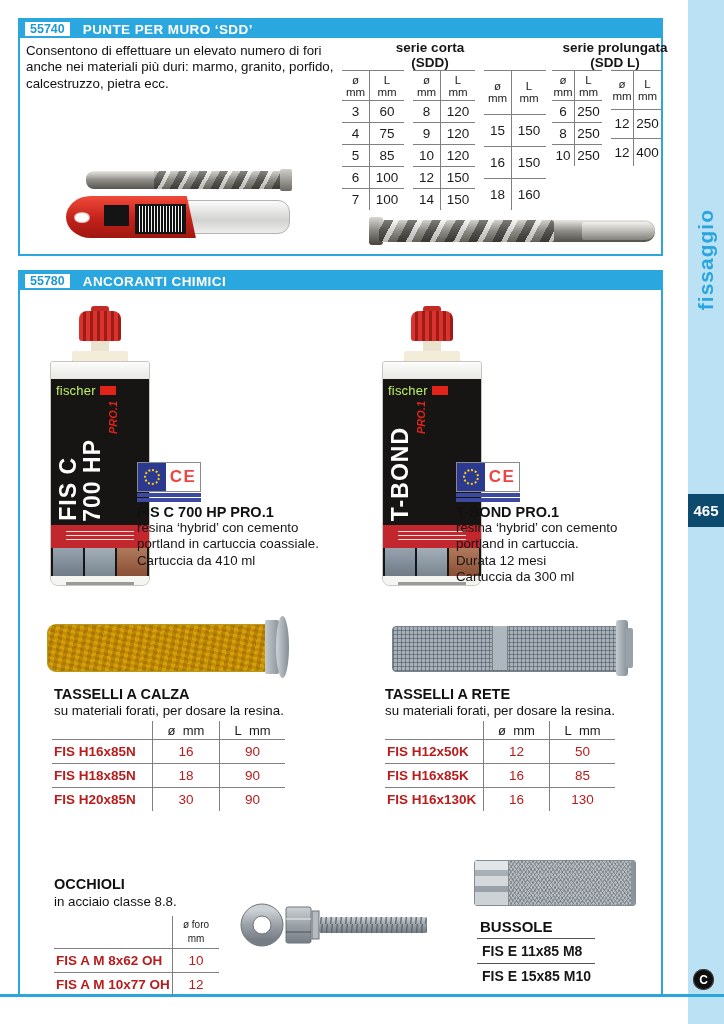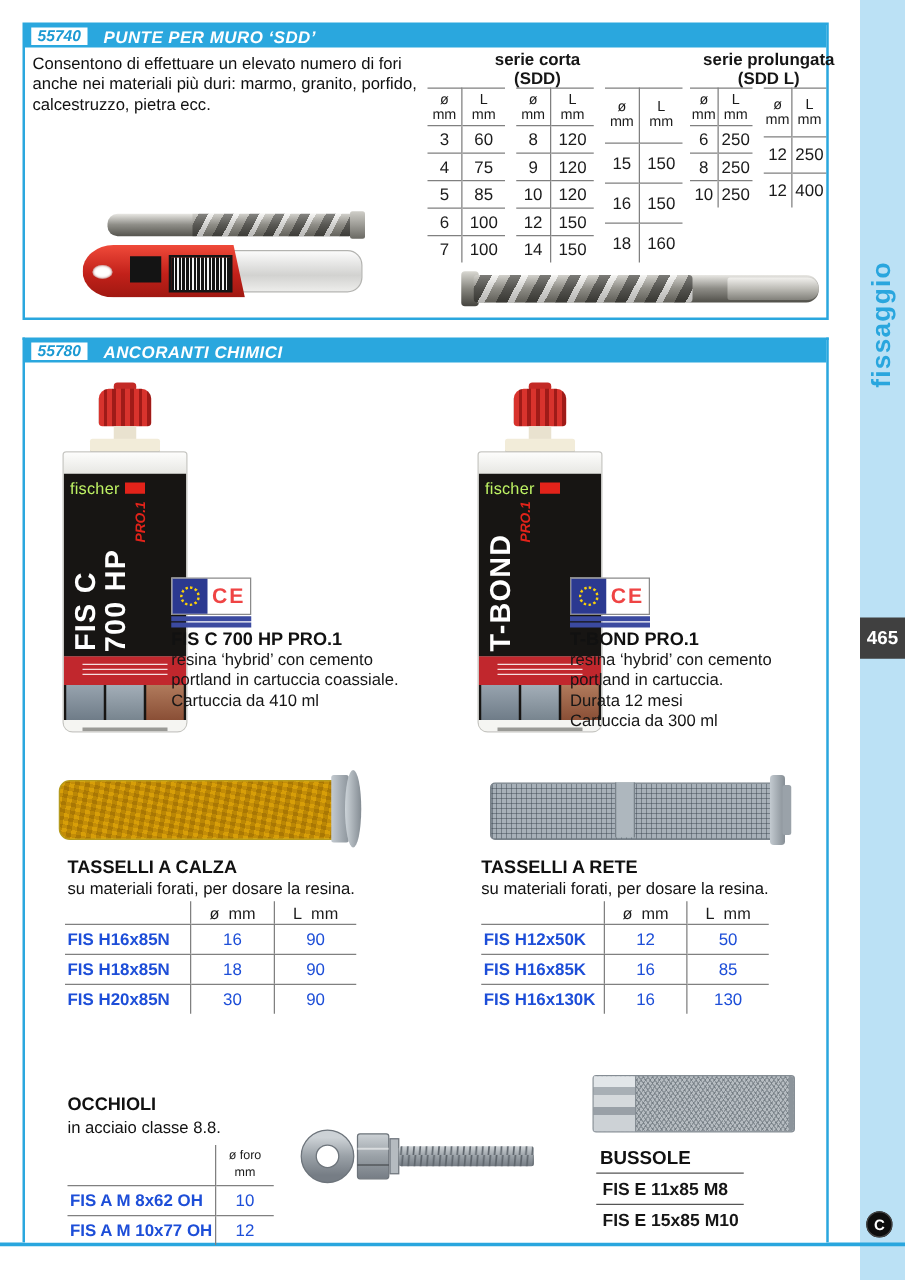--- a/index.html
+++ b/index.html
@@ -3,30 +3,30 @@
 <meta charset="utf-8">
 <style>
   html,body{margin:0;padding:0;background:#9a9a9a;}
   .page{position:relative;width:724px;height:1024px;background:#ffffff;overflow:hidden;
         font-family:"Liberation Sans",sans-serif;color:#161616;}
 
   
   .side-strip{position:absolute;left:688px;top:0;width:36px;height:1024px;background:#BBE1F5;}
   .side-label{position:absolute;left:688px;top:200px;width:36px;height:120px;display:flex;align-items:center;justify-content:center;}
   .side-label span{writing-mode:vertical-rl;transform:rotate(180deg);font-weight:bold;font-size:21px;color:#29A6DE;letter-spacing:1px;}
-  .page-badge{position:absolute;left:688px;top:494px;width:36px;height:33px;background:#404040;color:#fff;
+  .page-badge{position:absolute;left:688px;top:494px;width:36px;height:33px;background:#0c4a6e;color:#fff;
               font-weight:bold;font-size:15px;display:flex;align-items:center;justify-content:center;}
   .bottom-rule{position:absolute;left:0;top:994px;width:724px;height:3px;background:#29A6DE;}
   .pub-logo{position:absolute;left:693px;top:969px;width:21px;height:21px;border-radius:50%;background:#0e0e0e;
             color:#fff;font-weight:bold;font-size:12px;display:flex;align-items:center;justify-content:center;
             box-shadow:0 0 0 1px #444 inset;}
 
   
   .sec{position:absolute;border:2px solid #2AA7DE;background:#fff;}
-  .sec-bar{position:absolute;left:0;top:0;right:0;height:18px;background:#2AA7DE;display:flex;align-items:center;font-style:italic;}
+  .sec-bar{position:absolute;left:0;top:0;right:0;height:18px;background:#2AA7DE;display:flex;align-items:center;}
   .chip{margin-left:5px;background:#fff;color:#1d9ad3;font-weight:bold;font-size:12.5px;height:14px;line-height:14px;padding:0 5px;}
   .bar-title{color:#fff;font-weight:bold;font-size:13.5px;margin-left:13px;letter-spacing:.4px;}
 
   
   .desc{position:absolute;left:6px;top:23px;width:324px;font-size:13.3px;line-height:16.4px;color:#111;}
   .desc p{margin:0;}
   .blk-title{position:absolute;font-weight:bold;font-size:14.5px;color:#111;}
   .blk-sub{position:absolute;font-size:13.3px;color:#111;}
 
   
@@ -35,21 +35,21 @@
   .pair{border-collapse:collapse;}
   .pair th,.pair td{border-top:1px solid #808080;text-align:center;padding:0;color:#1b1b1b;}
   .pair th{font-weight:normal;font-size:11.5px;line-height:12px;height:29px;}
   .pair td{font-size:13.5px;height:21px;}
   .pair th:first-child,.pair td:first-child{border-right:1px solid #808080;width:27px;}
   .pair th+th,.pair td+td{width:34px;}
 
   
   .dtable{position:absolute;border-collapse:collapse;}
   .dtable th{font-weight:normal;font-size:13px;border-bottom:1px solid #808080;height:18px;padding:0;color:#1b1b1b;}
-  .dtable td{font-size:13.5px;height:23px;padding:0;color:#1d4ed8;}
+  .dtable td{font-size:13.5px;height:23px;padding:0;color:#b91c1c;}
   .dtable tr:not(:last-child) td{border-bottom:1px solid #808080;}
   .vb{border-left:1px solid #808080;}
   .nm{font-weight:bold;text-align:left;padding-left:2px !important;}
   .val{text-align:center;}
   .occ th{height:32px;font-size:10px;line-height:14px;}
 
   
   .bus-rows{position:absolute;width:118px;}
   .bus-row{border-top:1.5px solid #555;font-weight:bold;font-size:14px;padding:4px 0 4px 5px;}
 

